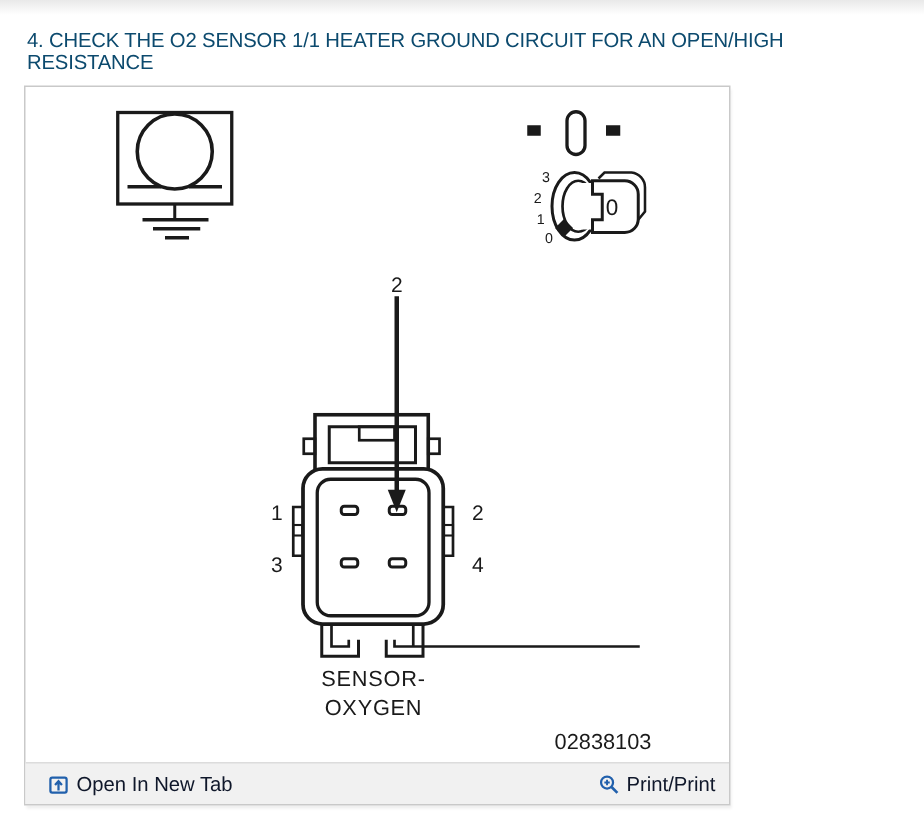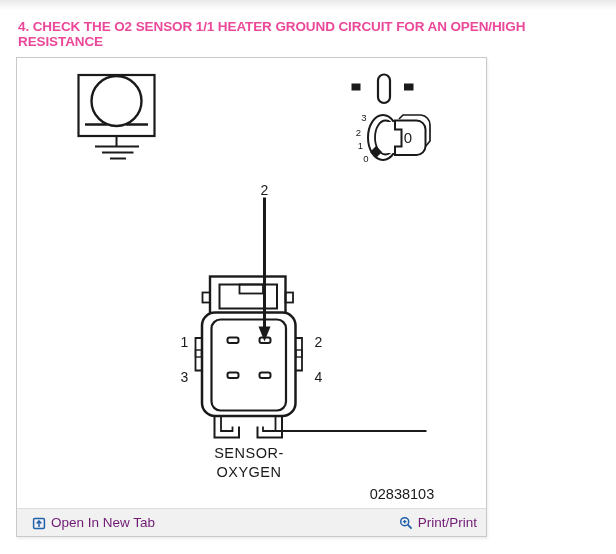--- a/index.html
+++ b/index.html
@@ -6,38 +6,38 @@
   body{
     width:616px;height:554px;position:relative;overflow:hidden;
     background:#ffffff;font-family:"Liberation Sans",sans-serif;
   }
   .top-gradient{
     position:absolute;left:0;top:0;width:616px;height:10px;
     background:linear-gradient(#e9e9e9,#ffffff);
   }
   .page-title{
     position:absolute;left:18px;top:19px;width:588px;
-    font-size:13.5px;font-weight:bold;color:#ec4899;letter-spacing:-0.1px;
+    font-size:13.5px;font-weight:normal;color:#0c4a6e;letter-spacing:-0.1px;
   }
   .content-box{
     position:absolute;left:16px;top:57px;width:471px;height:480px;
     box-sizing:border-box;background:#ffffff;border:1px solid #c9c9c9;
     box-shadow:1px 2px 2px rgba(0,0,0,0.07);
   }
   .diagram-svg{position:absolute;left:0;top:0;display:block;}
   .diagram-svg text{font-family:"Liberation Sans",sans-serif;fill:#1a1a1a;}
   .footer-bar{
     position:absolute;left:0;right:0;bottom:0;height:28px;
     background:#f1f1f1;border-top:1px solid #dcdcdc;
     display:flex;align-items:center;justify-content:space-between;
     padding:0 9px 0 15px;box-sizing:border-box;
   }
   .footer-link{
     display:flex;align-items:center;gap:5px;
-    color:#701a75;font-size:13.5px;cursor:pointer;text-decoration:none;
+    color:#0f172a;font-size:13.5px;cursor:pointer;text-decoration:none;
     white-space:nowrap;
   }
   .footer-link svg{display:block;}
 </style>
 </head>
 <body>
 
 <div class="top-gradient"></div>
 
 <div class="page-title">4. CHECK THE O2 SENSOR 1/1 HEATER GROUND CIRCUIT FOR AN OPEN/HIGH RESISTANCE</div>

